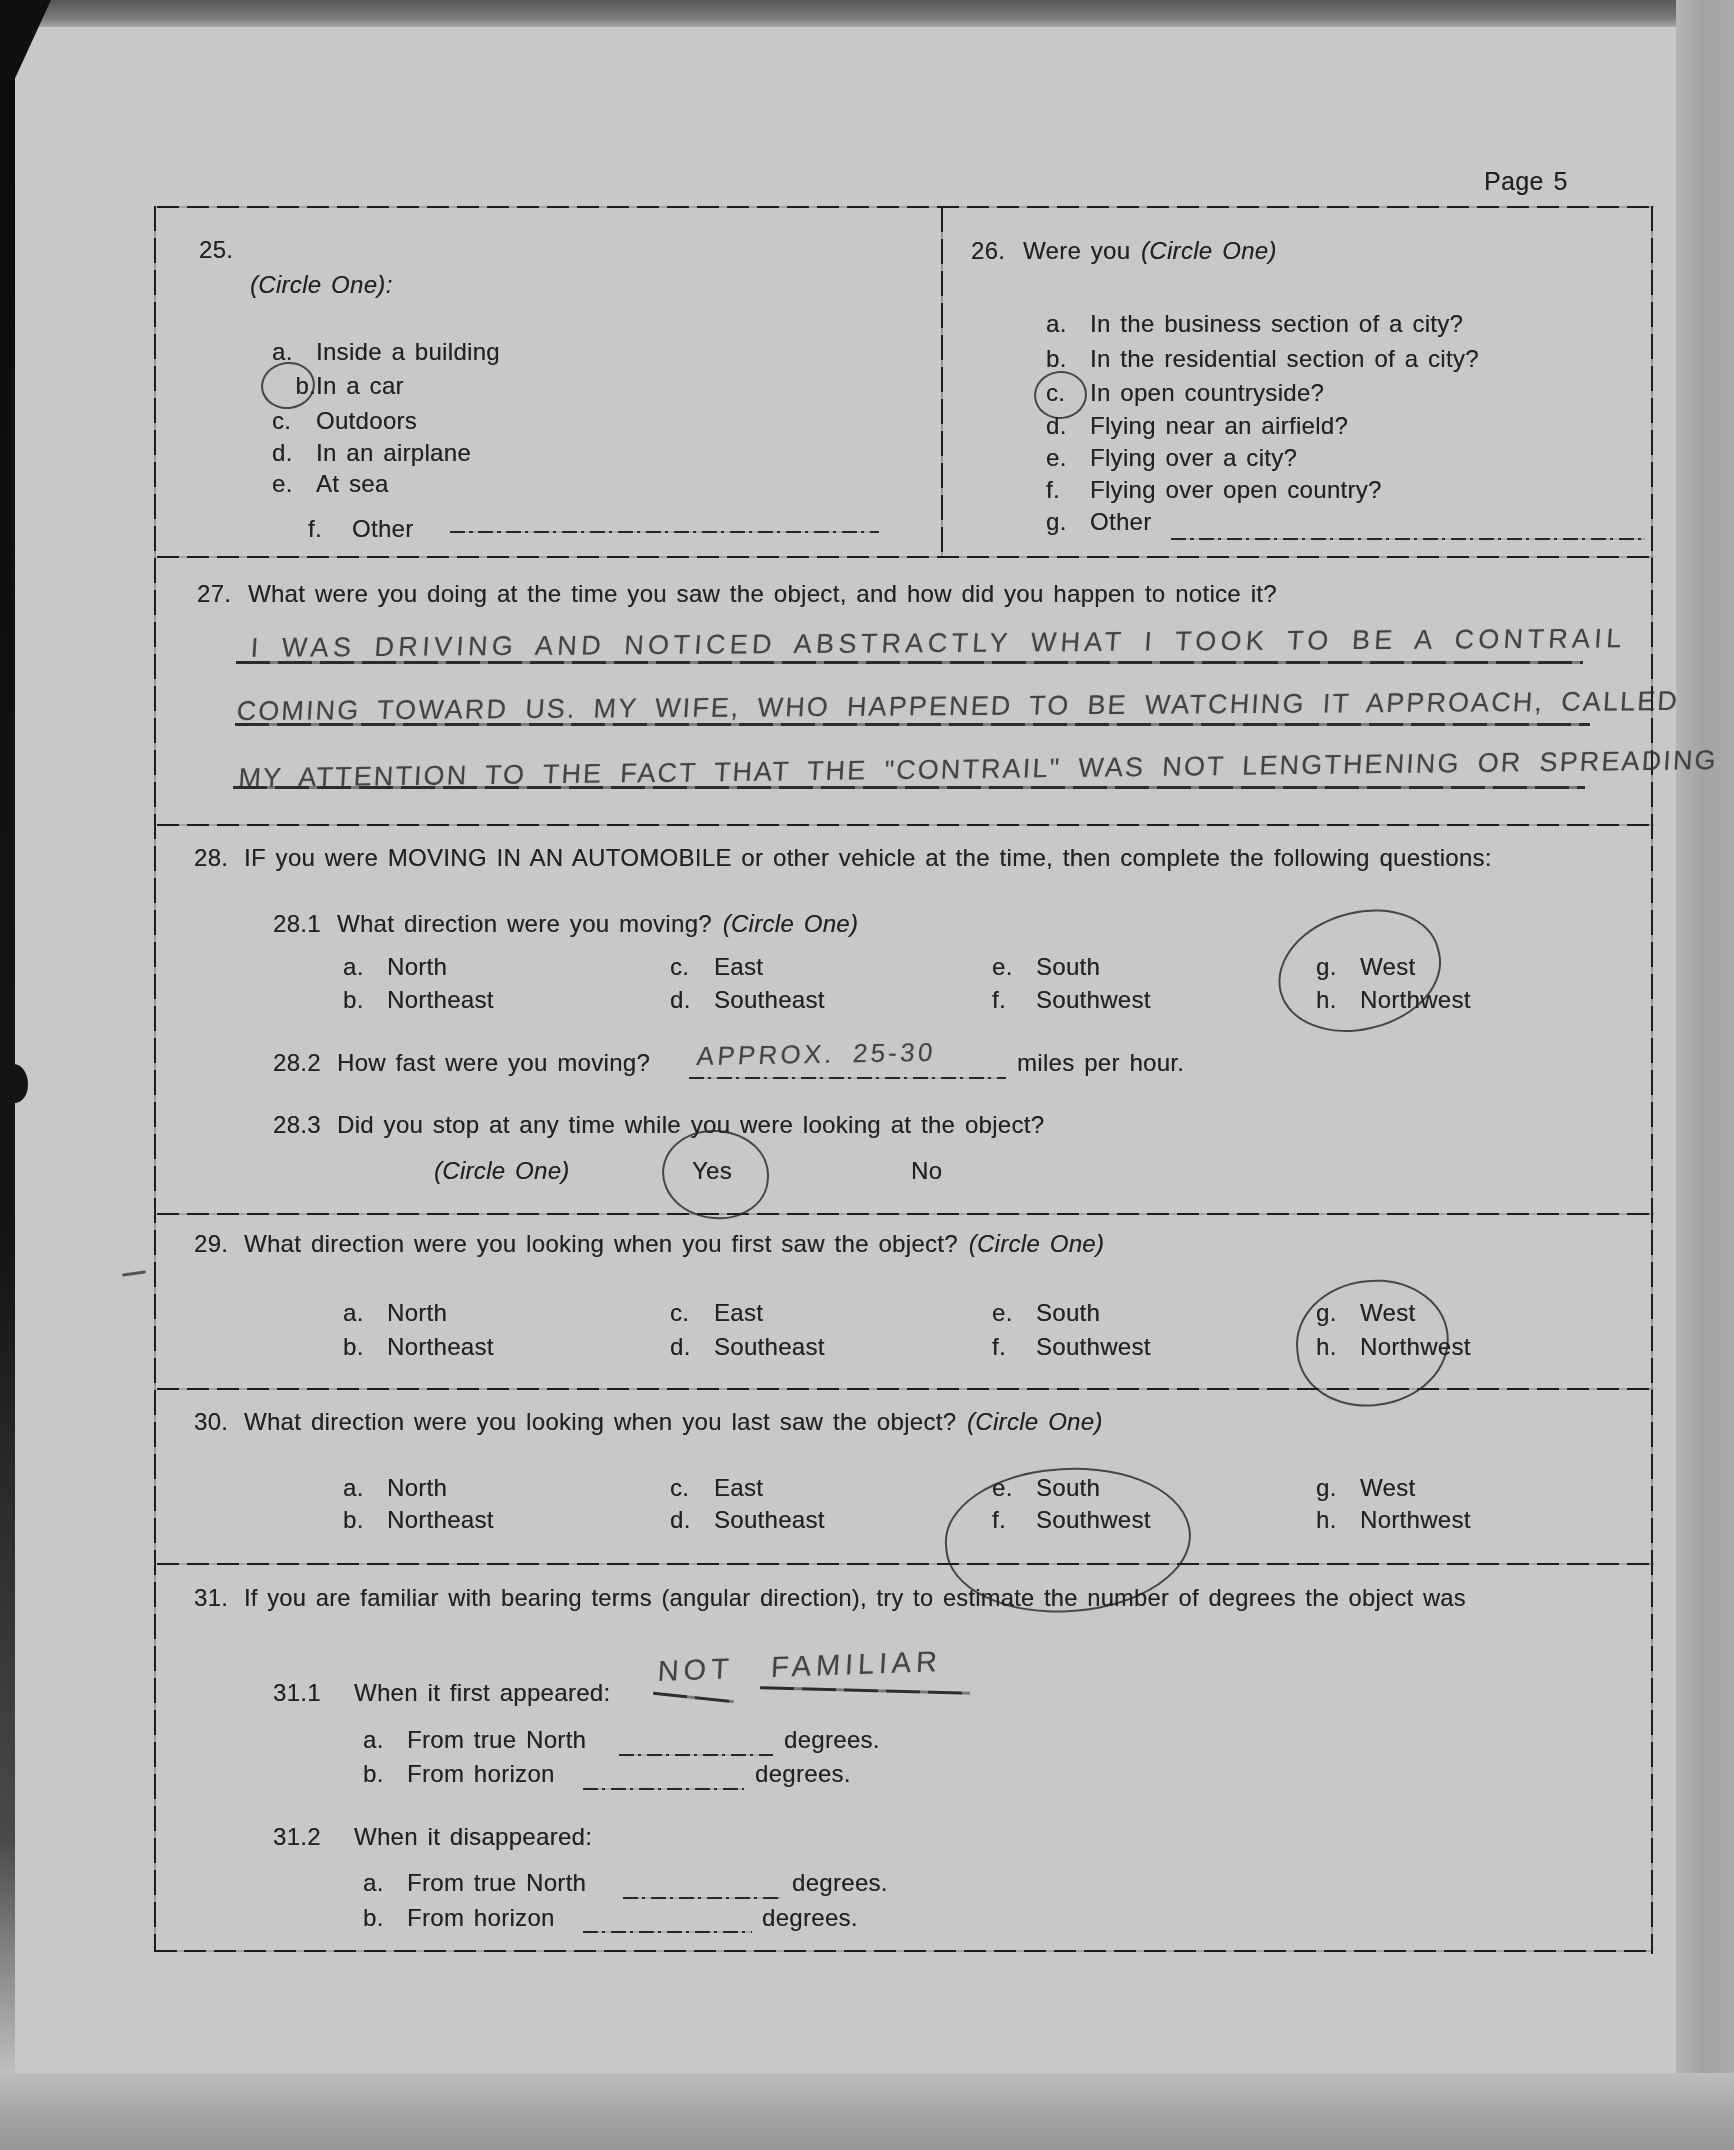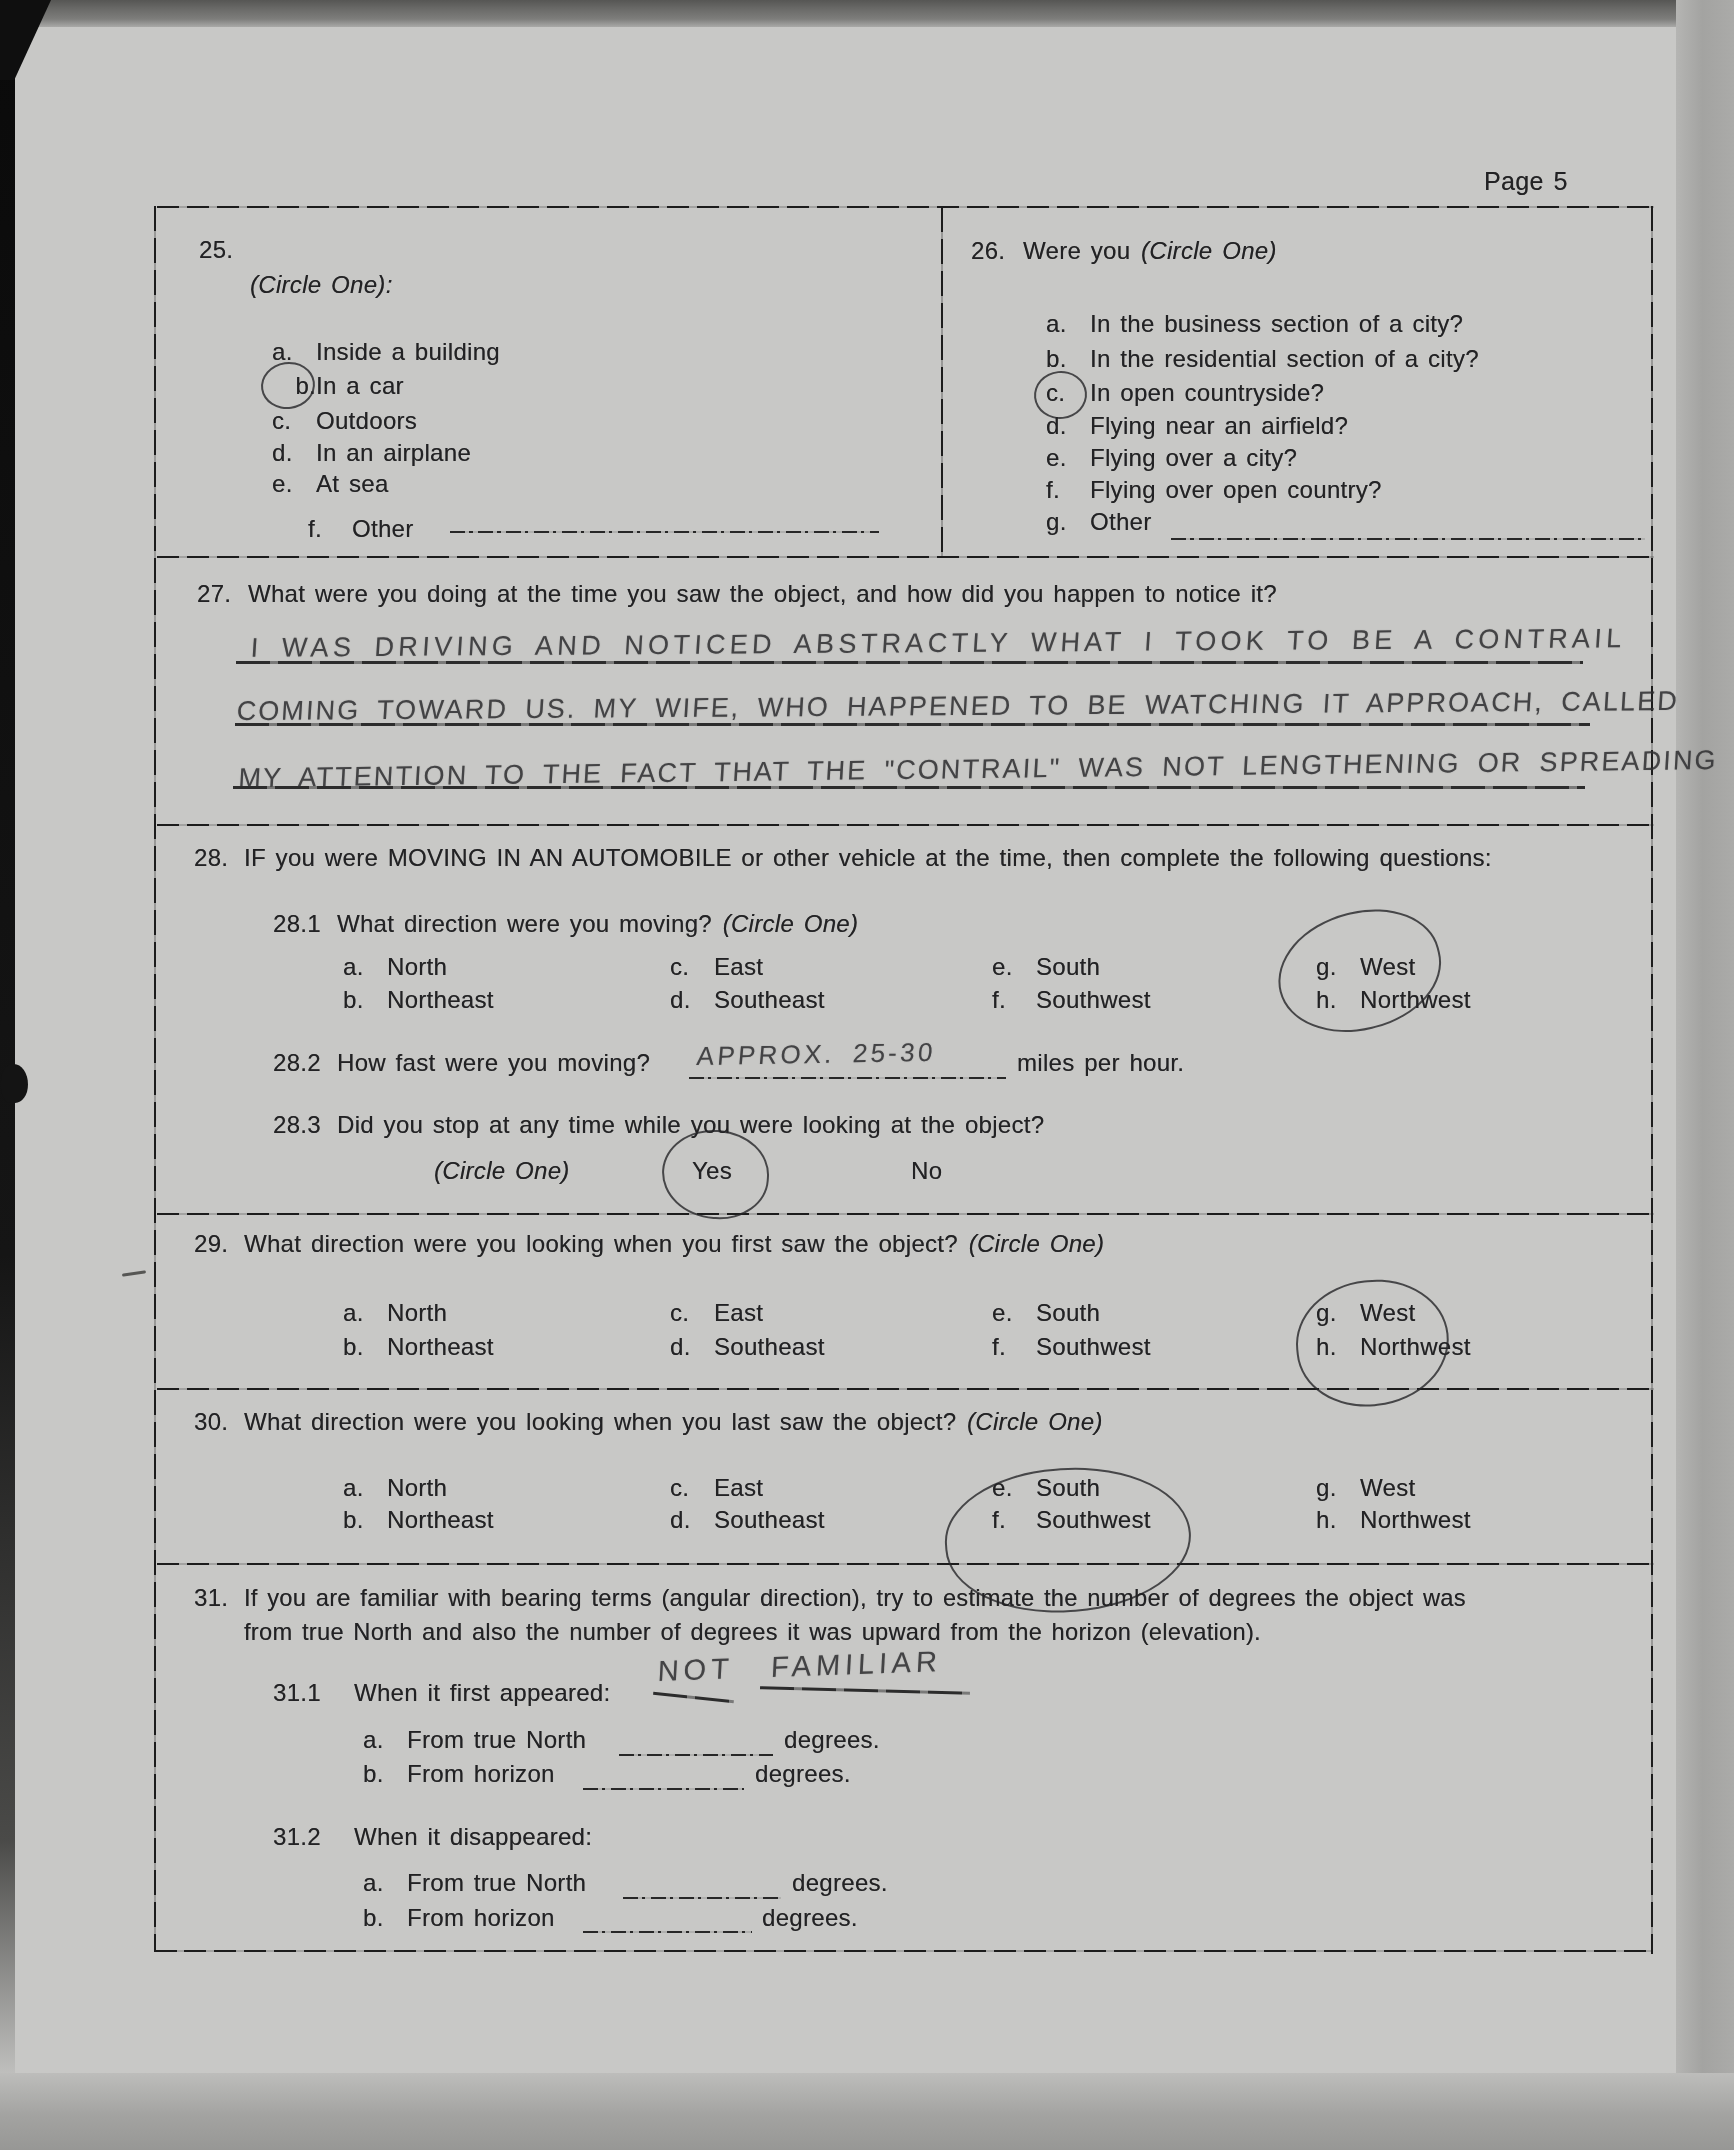--- a/index.html
+++ b/index.html
@@ -191,21 +191,20 @@
   <div class="t" style="left:992px;top:1506px;">
     <span class="opt-letter">f.</span><span>Southwest</span></div>
   <div class="t" style="left:1316px;top:1474px;">
     <span class="opt-letter">g.</span><span>West</span></div>
   <div class="t" style="left:1316px;top:1506px;">
     <span class="opt-letter">h.</span><span>Northwest</span></div>
   <div class="circle" style="left:945px;top:1468px;width:242px;height:140px;transform:rotate(-4deg);border-radius:48% 52% 50% 50%;"></div>
 
   <div class="t" style="left:194px;top:1584px;">31.</div>
   <div class="t" style="left:244px;top:1584px;font-size:23.6px;">If you are familiar with bearing terms (angular direction), try to estimate the number of degrees the object was</div>
-  <div class="t" style="left:244px;top:1618px;font-size:23.6px;">from true North and also the number of degrees it was upward from the horizon (elevation).</div>
 
   <div class="hw" style="left:658px;top:1650px;font-size:29px;letter-spacing:4.8px;word-spacing:25px;transform:skewX(-5deg) rotate(-2deg);">NOT FAMILIAR</div>
   <div class="hwline" style="left:653px;top:1696px;width:81px;transform:rotate(6deg);"></div>
   <div class="hwline" style="left:760px;top:1689px;width:210px;transform:rotate(1.5deg);"></div>
 
   <div class="t" style="left:273px;top:1679px;">31.1</div>
   <div class="t" style="left:354px;top:1679px;">When it first appeared:</div>
 
   <div class="t" style="left:363px;top:1726px;">
     <span class="opt-letter">a.</span><span>From true North</span></div>

